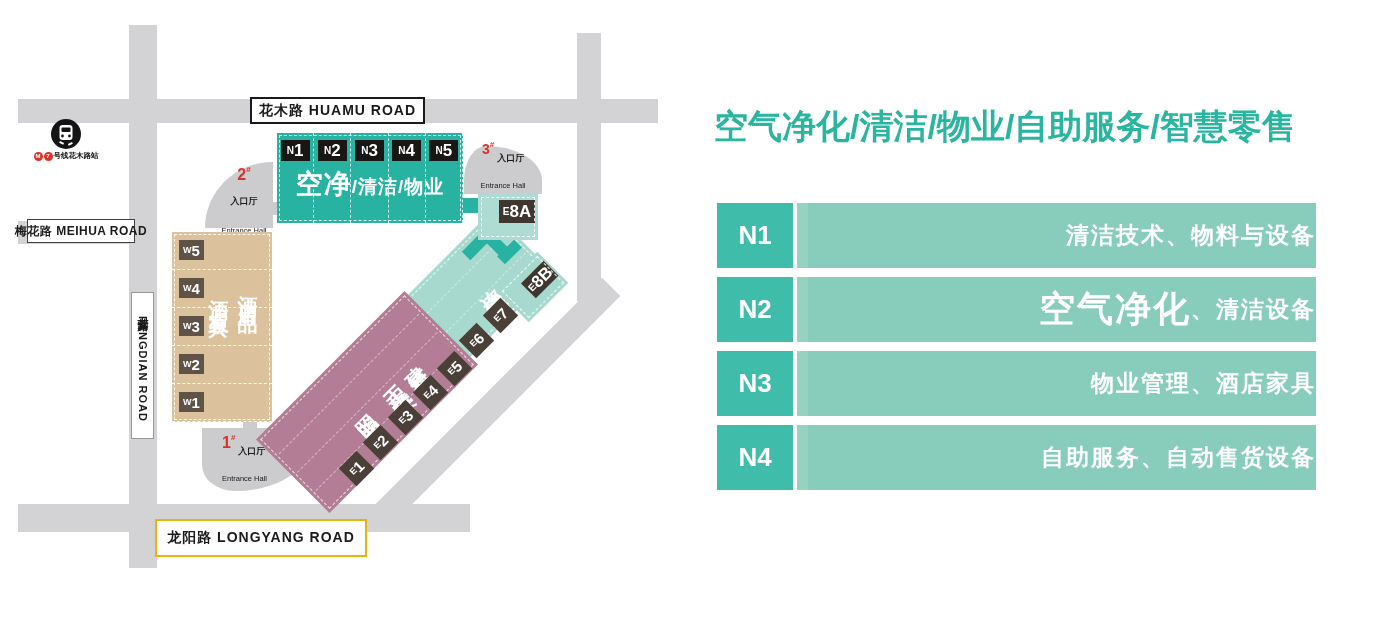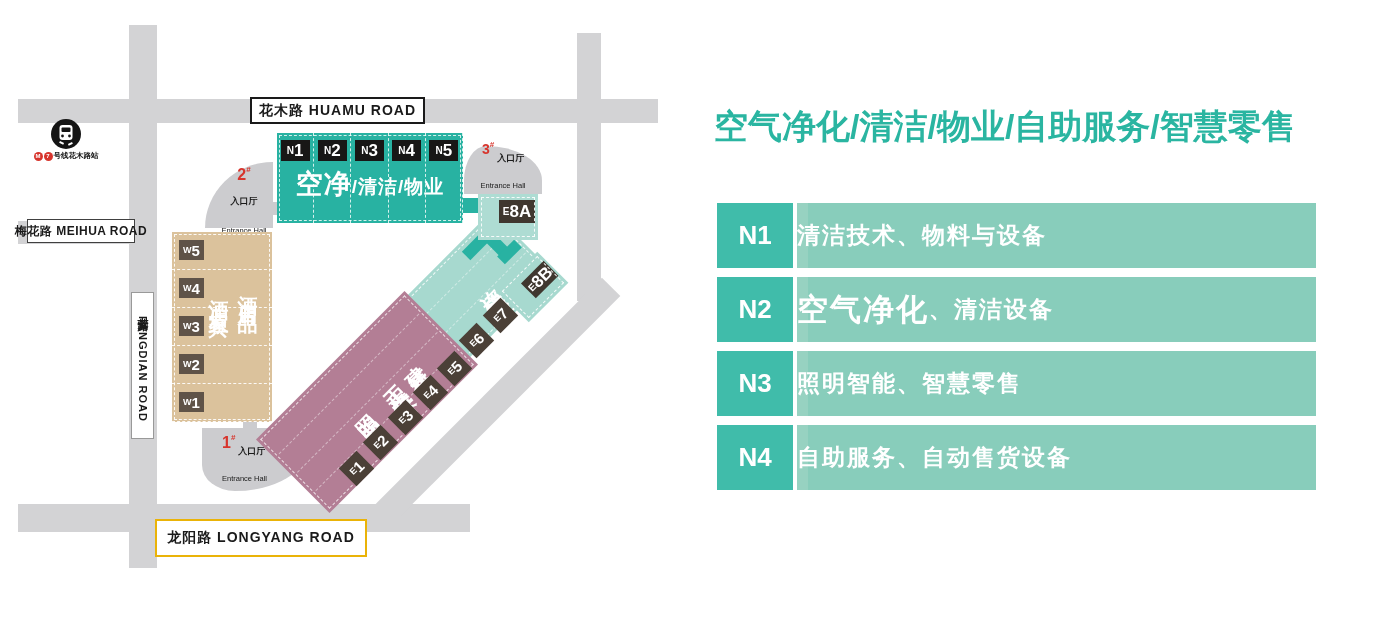--- a/index.html
+++ b/index.html
@@ -99,24 +99,24 @@
   .eb{position:absolute;width:25px;height:25px;background:#4b4037;transform:rotate(-45deg)}
   .eb .bp{font-size:9px}.eb .bn{font-size:15px}
   .eb1{left:344px;top:456px}.eb2{left:368px;top:430px}.eb3{left:393px;top:405px}
   .eb4{left:418px;top:380px}.eb5{left:442px;top:356px}.eb6{left:464px;top:328px}.eb7{left:488px;top:303px}
   
   .title{position:absolute;left:714px;top:104px;font-size:34px;font-weight:900;color:#2ab5a1;letter-spacing:0;white-space:nowrap;margin:0}
   .legend{position:absolute;left:717px;top:203px;width:599px}
   .lrow{display:flex;height:65px;margin-bottom:9px}
   .lcell1{width:76px;background:#40bcaa;color:#fff;display:flex;align-items:center;justify-content:center;
     font-size:26px;font-weight:bold;margin-right:4px}
-  .lcell2{flex:1;display:flex;align-items:center;justify-content:flex-start;color:#fff;
+  .lcell2{flex:1;display:flex;align-items:center;justify-content:flex-end;color:#fff;
     background:linear-gradient(90deg,#97d2c1 0,#97d2c1 11px,#88cdbb 11px)}
   .ltxt{font-size:23px;font-weight:bold;letter-spacing:2px}
-  .lem{font-size:31px;font-weight:900;letter-spacing:2px}
+  .lem{font-size:36px;font-weight:900;letter-spacing:2px}
   .lem:empty{display:none}
 </style>
 </head>
 <body>
 
 <div>
 
   <div class="road road-left"></div>
   <div class="road road-top"></div>
   <div class="road road-meihua"></div>
@@ -330,21 +330,21 @@
   <div class="lrow">
     <div class="lcell1">N2</div>
     <div class="lcell2">
       <span class="lem">空气净化</span>
         <span class="ltxt">、清洁设备</span>
     </div>
   </div>
   <div class="lrow">
     <div class="lcell1">N3</div>
     <div class="lcell2">
-      <span class="ltxt">照明智能、智慧零售</span>
+      <span class="ltxt">物业管理、酒店家具</span>
     </div>
   </div>
   <div class="lrow">
     <div class="lcell1">N4</div>
     <div class="lcell2">
       <span class="ltxt">自助服务、自动售货设备</span>
     </div>
   </div>
 </div>
 

